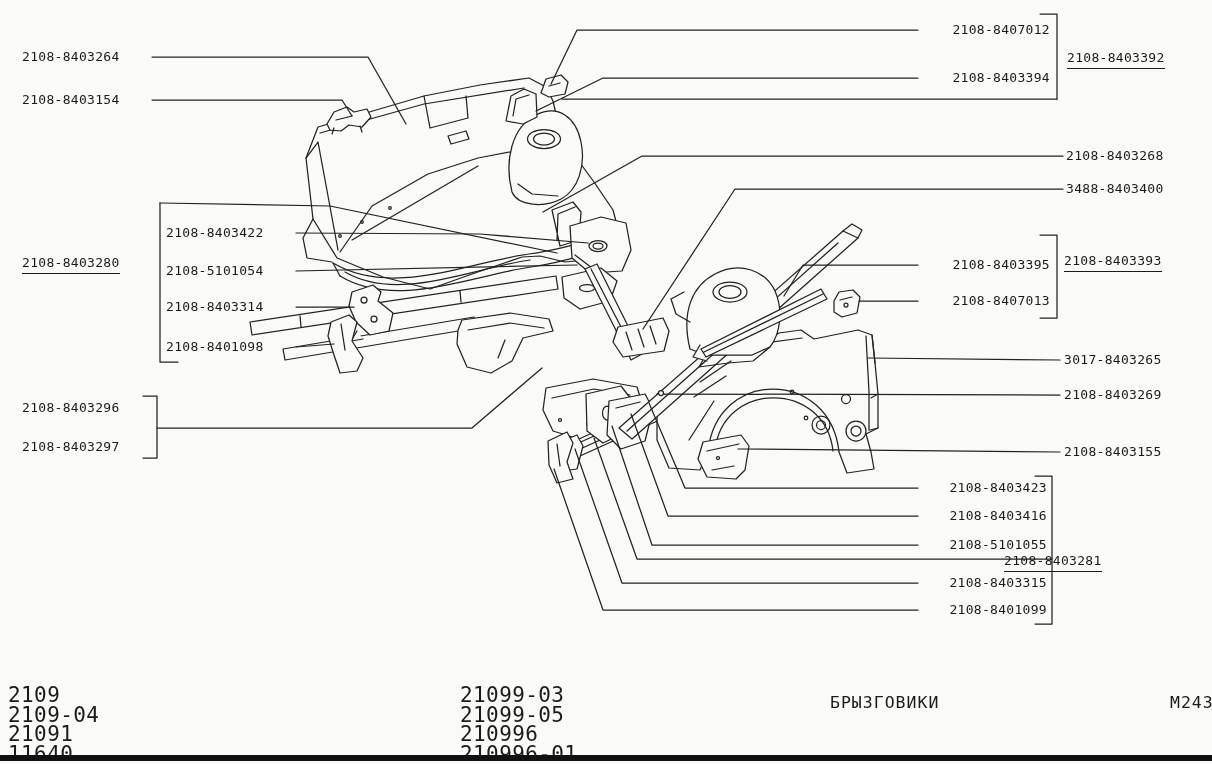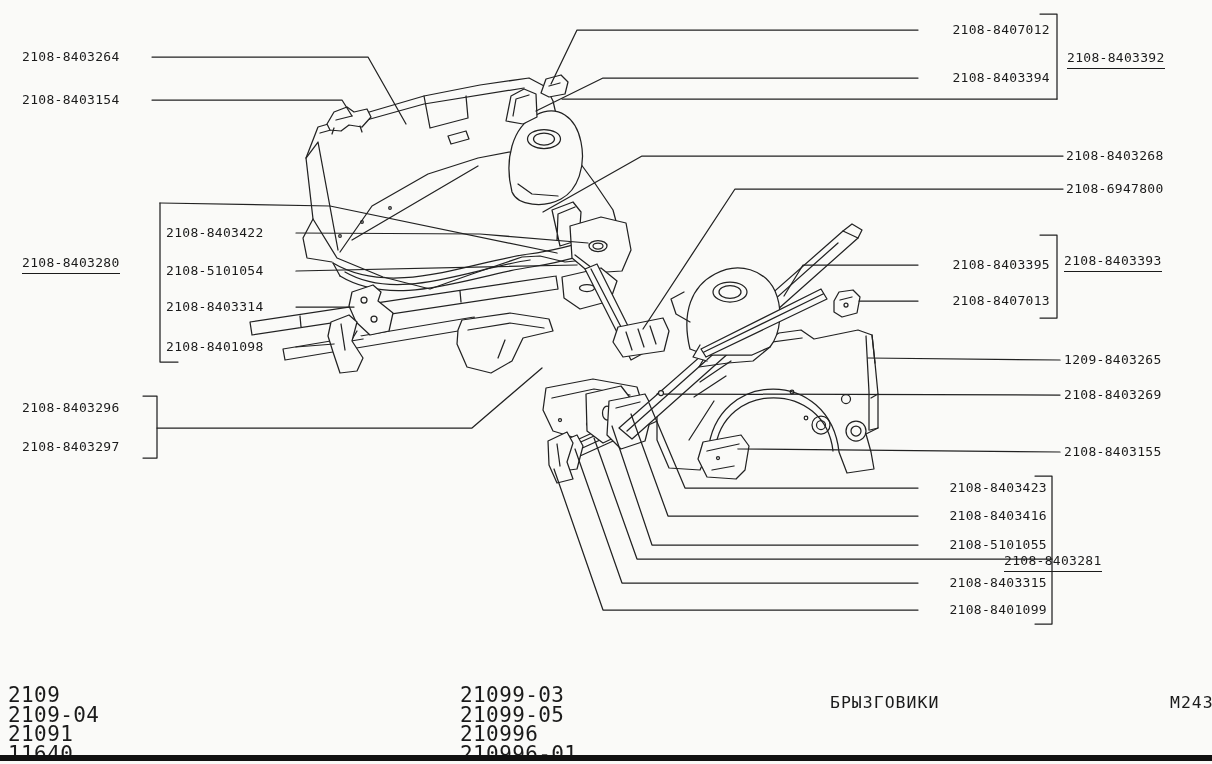--- a/index.html
+++ b/index.html
@@ -195,25 +195,25 @@
   <div class="callout" style="left:166px;top:262px">2108-5101054</div>
   <div class="callout" style="left:166px;top:298px">2108-8403314</div>
   <div class="callout" style="left:166px;top:338px">2108-8401098</div>
   <div class="callout" style="left:22px;top:399px">2108-8403296</div>
   <div class="callout" style="left:22px;top:438px">2108-8403297</div>
 
   <div class="callout" style="right:162px;top:21px">2108-8407012</div>
   <div class="callout" style="right:162px;top:69px">2108-8403394</div>
   <div class="callout u" style="left:1067px;top:41px">2108-8403392</div>
   <div class="callout" style="left:1066px;top:147px">2108-8403268</div>
-  <div class="callout" style="left:1066px;top:180px">2108-6947800</div>
+  <div class="callout" style="left:1066px;top:180px">3488-8403400</div>
   <div class="callout" style="right:162px;top:256px">2108-8403395</div>
   <div class="callout" style="right:162px;top:292px">2108-8407013</div>
   <div class="callout u" style="left:1064px;top:244px">2108-8403393</div>
-  <div class="callout" style="left:1064px;top:351px">1209-8403265</div>
+  <div class="callout" style="left:1064px;top:351px">3017-8403265</div>
   <div class="callout" style="left:1064px;top:386px">2108-8403269</div>
   <div class="callout" style="left:1064px;top:443px">2108-8403155</div>
   <div class="callout" style="right:165px;top:479px">2108-8403423</div>
   <div class="callout" style="right:165px;top:507px">2108-8403416</div>
   <div class="callout" style="right:165px;top:536px">2108-5101055</div>
   <div class="callout u" style="left:1004px;top:544px">2108-8403281</div>
   <div class="callout" style="right:165px;top:574px">2108-8403315</div>
   <div class="callout" style="right:165px;top:601px">2108-8401099</div>
 
   <div class="app-col" style="left:8px">

